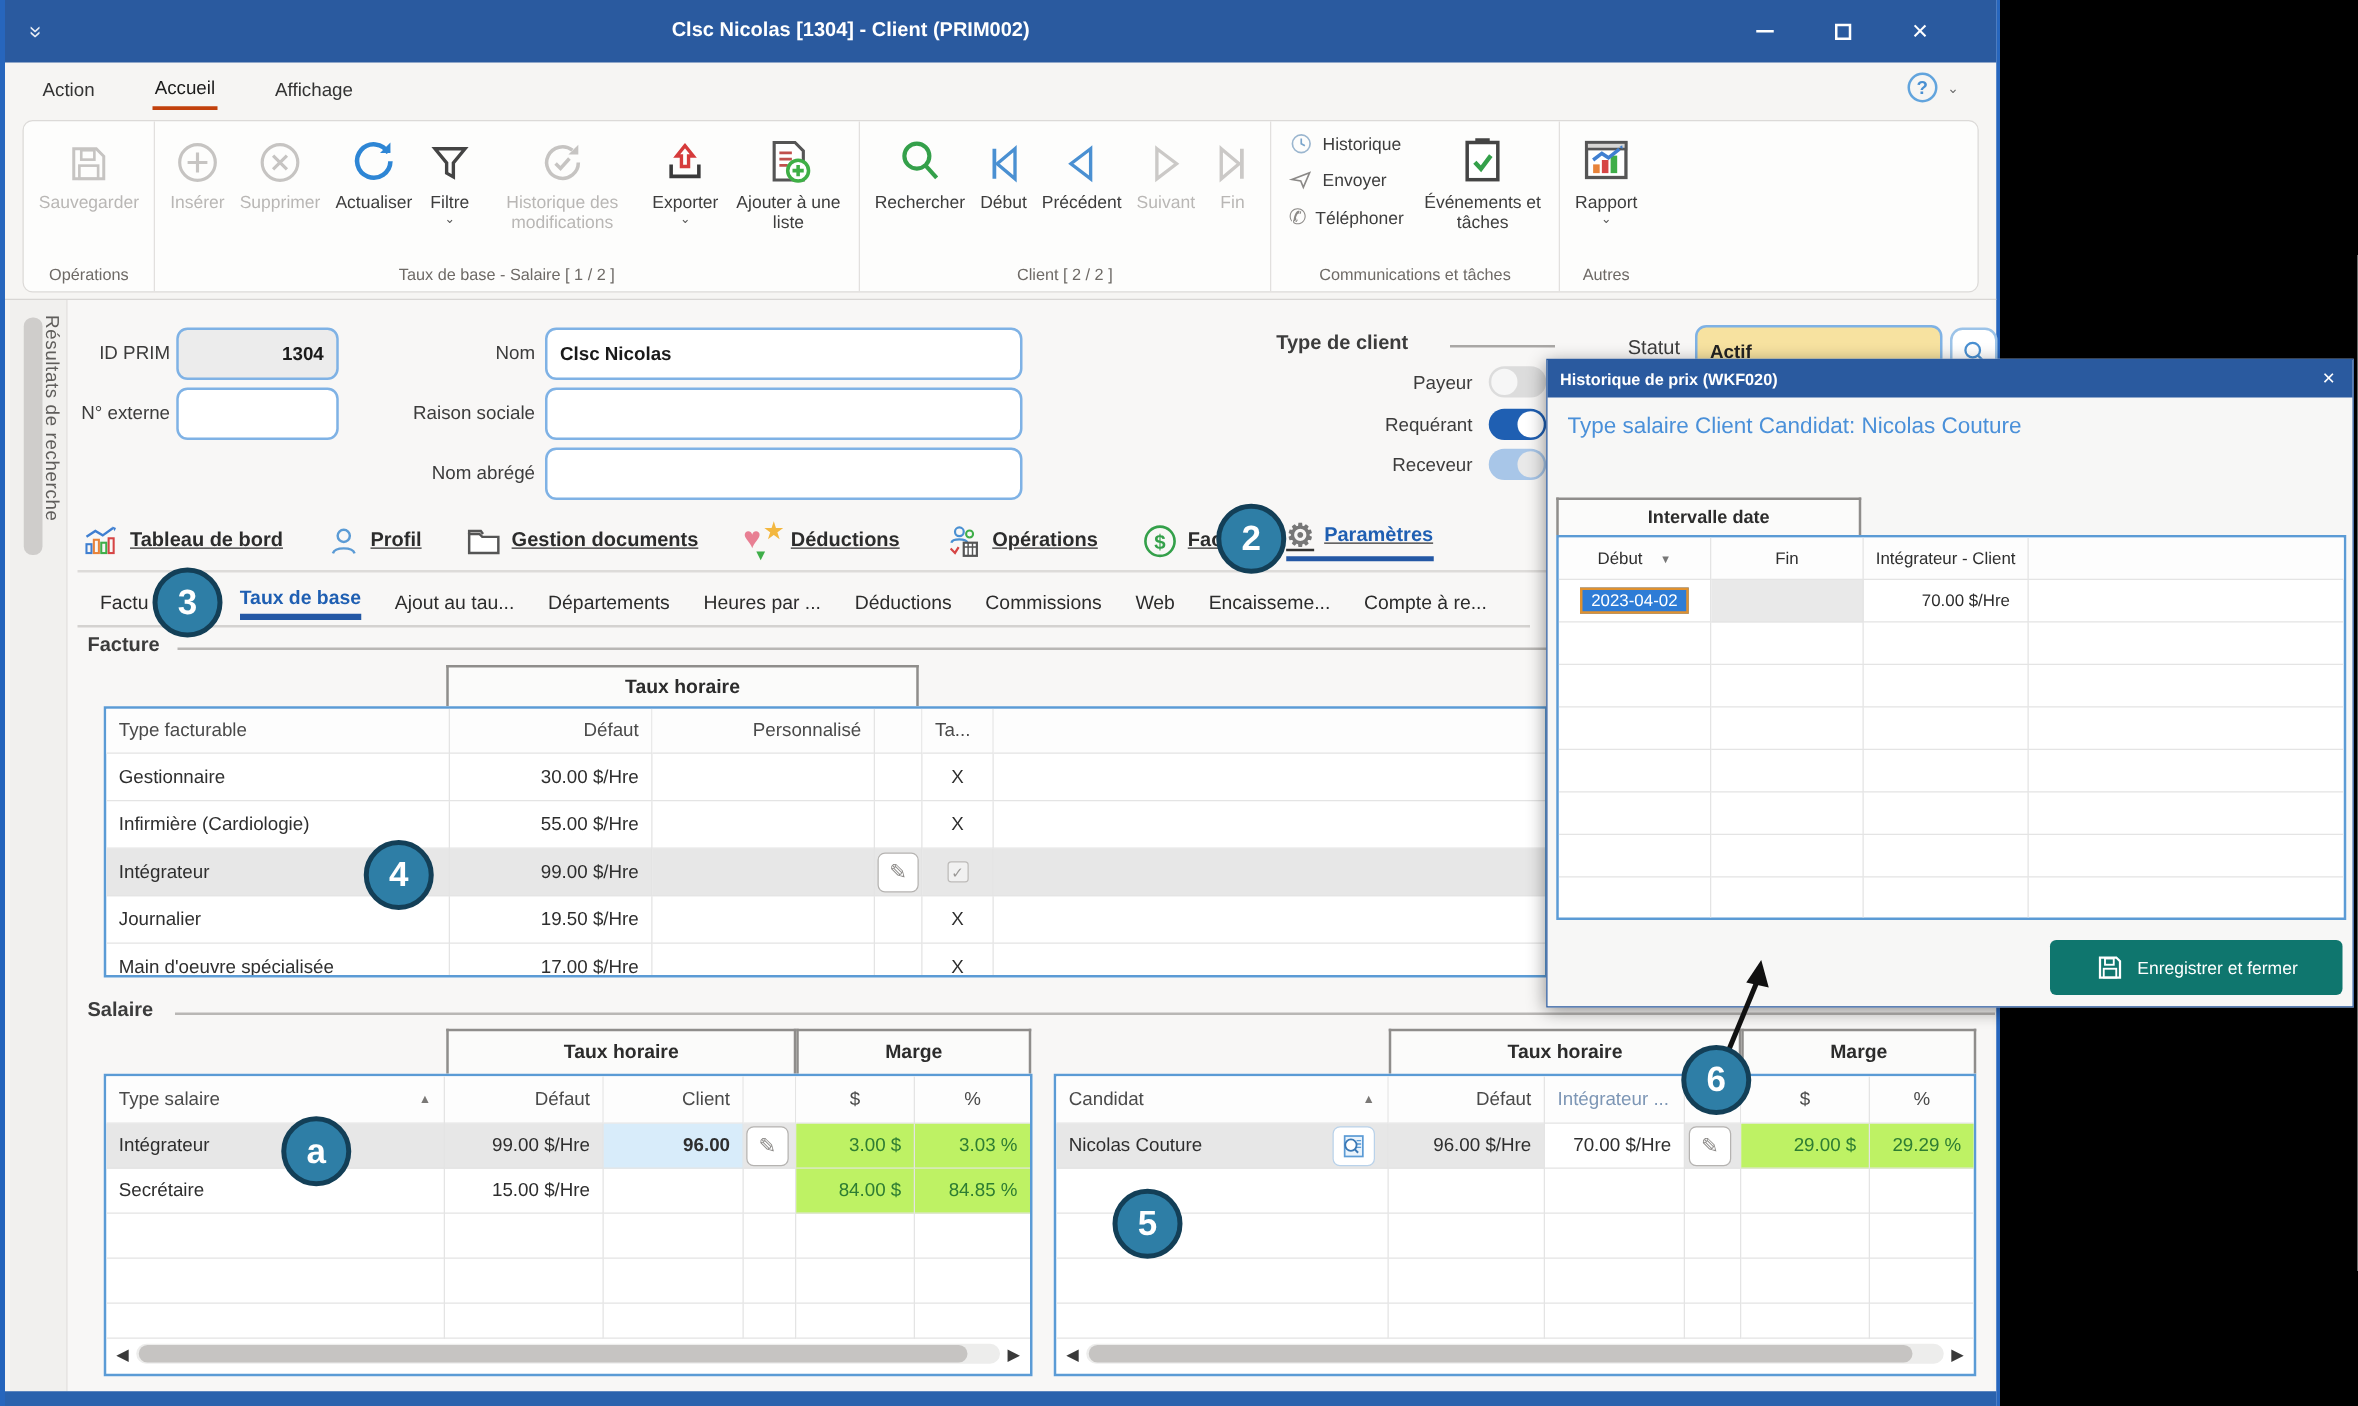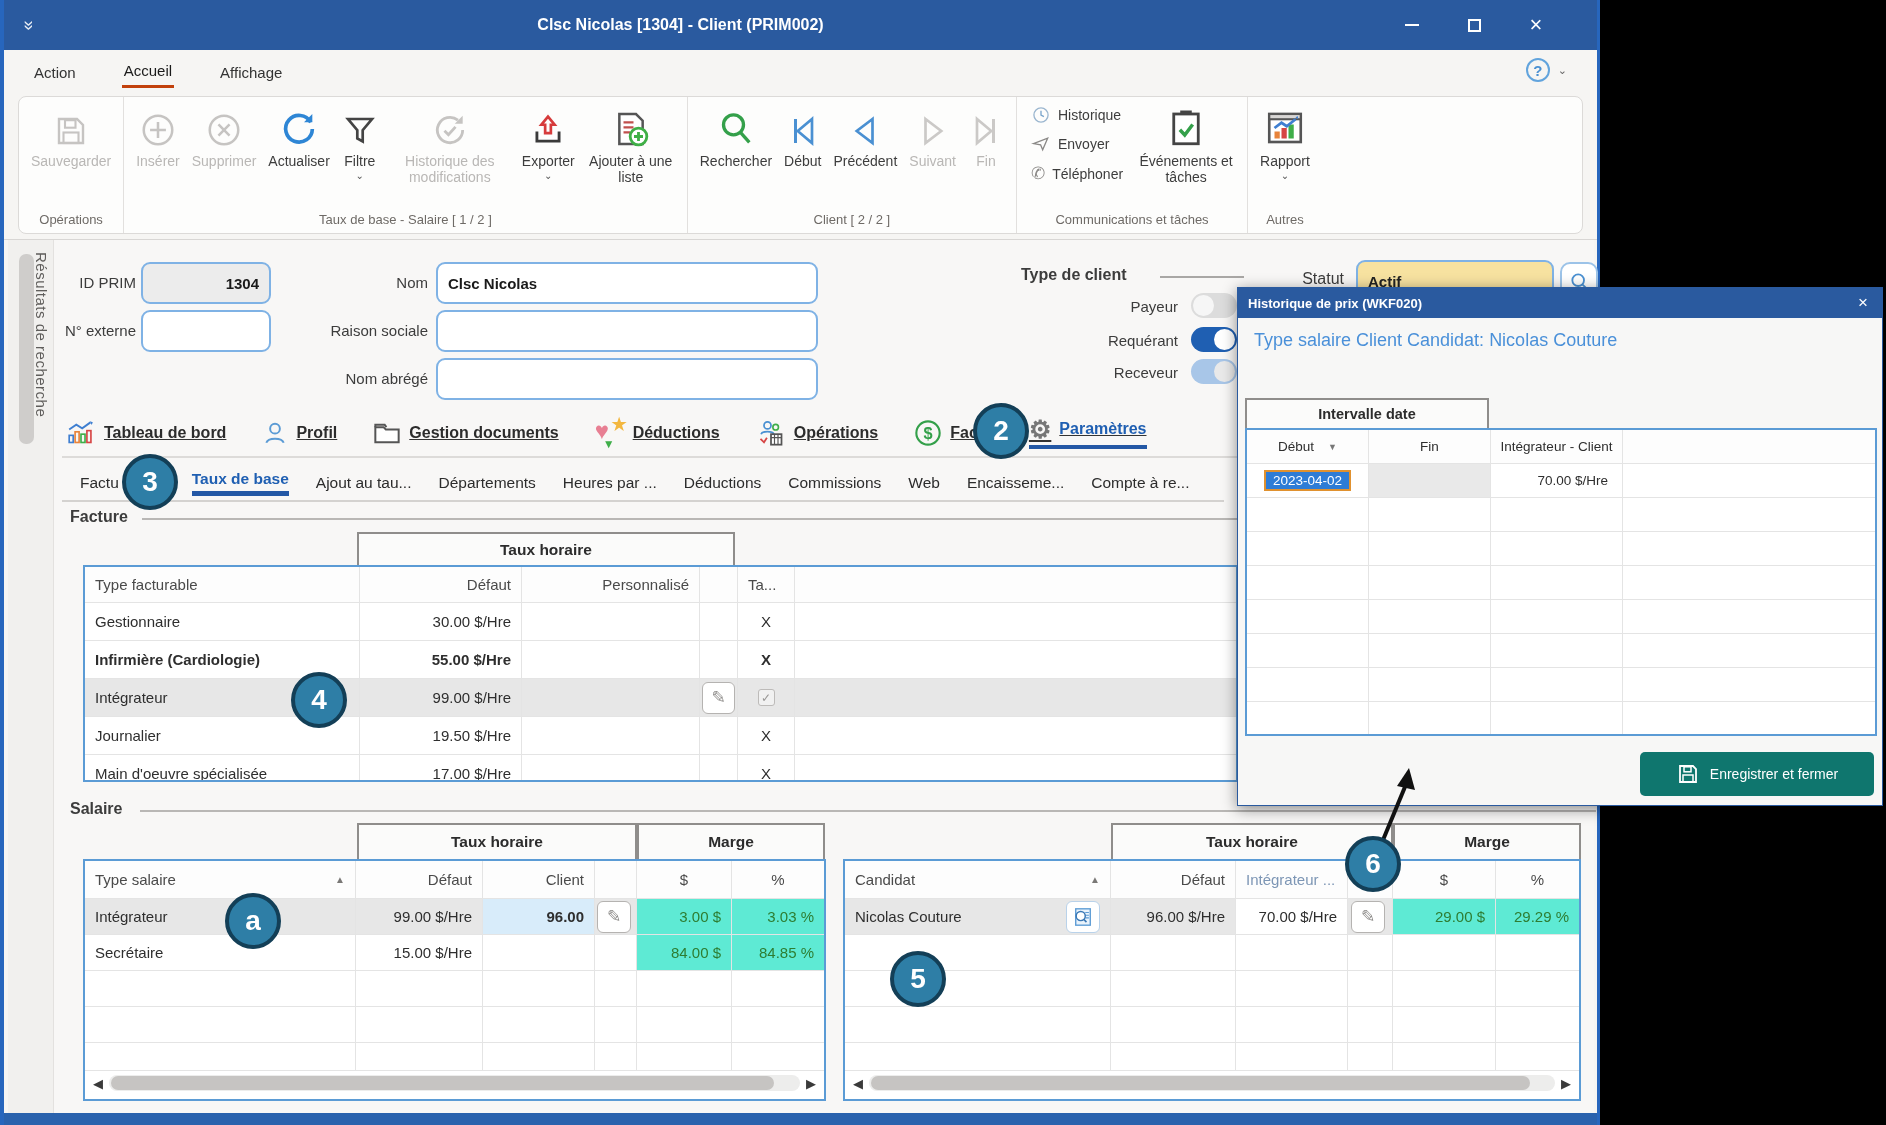--- a/index.html
+++ b/index.html
@@ -92,21 +92,21 @@
            display:flex; align-items:center; justify-content:center; font-size:15.5px; font-weight:bold; color:#2c2c2c; }
 
   
   .tbl { position:absolute; background:#fff; border:2px solid #5b9bd5; overflow:hidden; }
   .t-row { display:grid; align-items:stretch; }
   .t-cell { border-right:1px solid #e4e4e4; border-bottom:1px solid #e4e4e4; display:flex; align-items:center;
             font-size:15px; color:#2e2e2e; padding:0 10px; overflow:hidden; white-space:nowrap; }
   .t-head .t-cell { color:#4a4a4a; background:#fdfdfd; }
   .r { justify-content:flex-end; } .c { justify-content:center; }
   .sel { background:#e7e7e7; }
-  .cell-green { background:#5eead4; color:#2e7d32; }
+  .cell-green { background:#bef264; color:#2e7d32; }
   .cell-blue { background:#d8ecfa; font-weight:bold; }
   .pencil-btn { width:34px; height:32px; background:#fff; border:1px solid #b5b3b1; border-radius:6px;
                 display:flex; align-items:center; justify-content:center; color:#8d8b89; font-size:17px; }
   .cbx { width:17px; height:17px; border:1px solid #bdbbb9; border-radius:3px; background:#f1f1f1; color:#9a9896;
          font-size:12px; display:flex; align-items:center; justify-content:center; }
   .sort-asc { font-size:10px; color:#7a7876; margin-left:auto; }
   .hscroll { position:absolute; left:8px; right:8px; height:22px; display:flex; align-items:center; gap:6px; }
   .hs-arrow { font-size:13px; color:#3a3a3a; }
   .hs-track { flex:1; height:16px; background:#ededec; border-radius:8px; position:relative; }
   .hs-thumb { position:absolute; left:2px; top:1px; height:14px; border-radius:7px; background:#c6c4c2; }
@@ -505,21 +505,21 @@
           <div class="t-cell" style="border-right:none"></div>
         </div>
         <div class="t-row" style="grid-template-columns:275px 162px 178px 38px 57px 1fr; height:38px;">
           <div class="t-cell">Gestionnaire</div>
           <div class="t-cell r">30.00 $/Hre</div>
           <div class="t-cell"></div>
           <div class="t-cell"></div>
           <div class="t-cell c">X</div>
           <div class="t-cell" style="border-right:none"></div>
         </div>
-        <div class="t-row" style="grid-template-columns:275px 162px 178px 38px 57px 1fr; height:38px;font-weight:bold;">
+        <div class="t-row" style="grid-template-columns:275px 162px 178px 38px 57px 1fr; height:38px;">
           <div class="t-cell">Infirmière (Cardiologie)</div>
           <div class="t-cell r">55.00 $/Hre</div>
           <div class="t-cell"></div>
           <div class="t-cell"></div>
           <div class="t-cell c">X</div>
           <div class="t-cell" style="border-right:none"></div>
         </div>
         <div class="t-row" style="grid-template-columns:275px 162px 178px 38px 57px 1fr; height:38px;">
           <div class="t-cell sel">Intégrateur</div>
           <div class="t-cell sel r">99.00 $/Hre</div>

